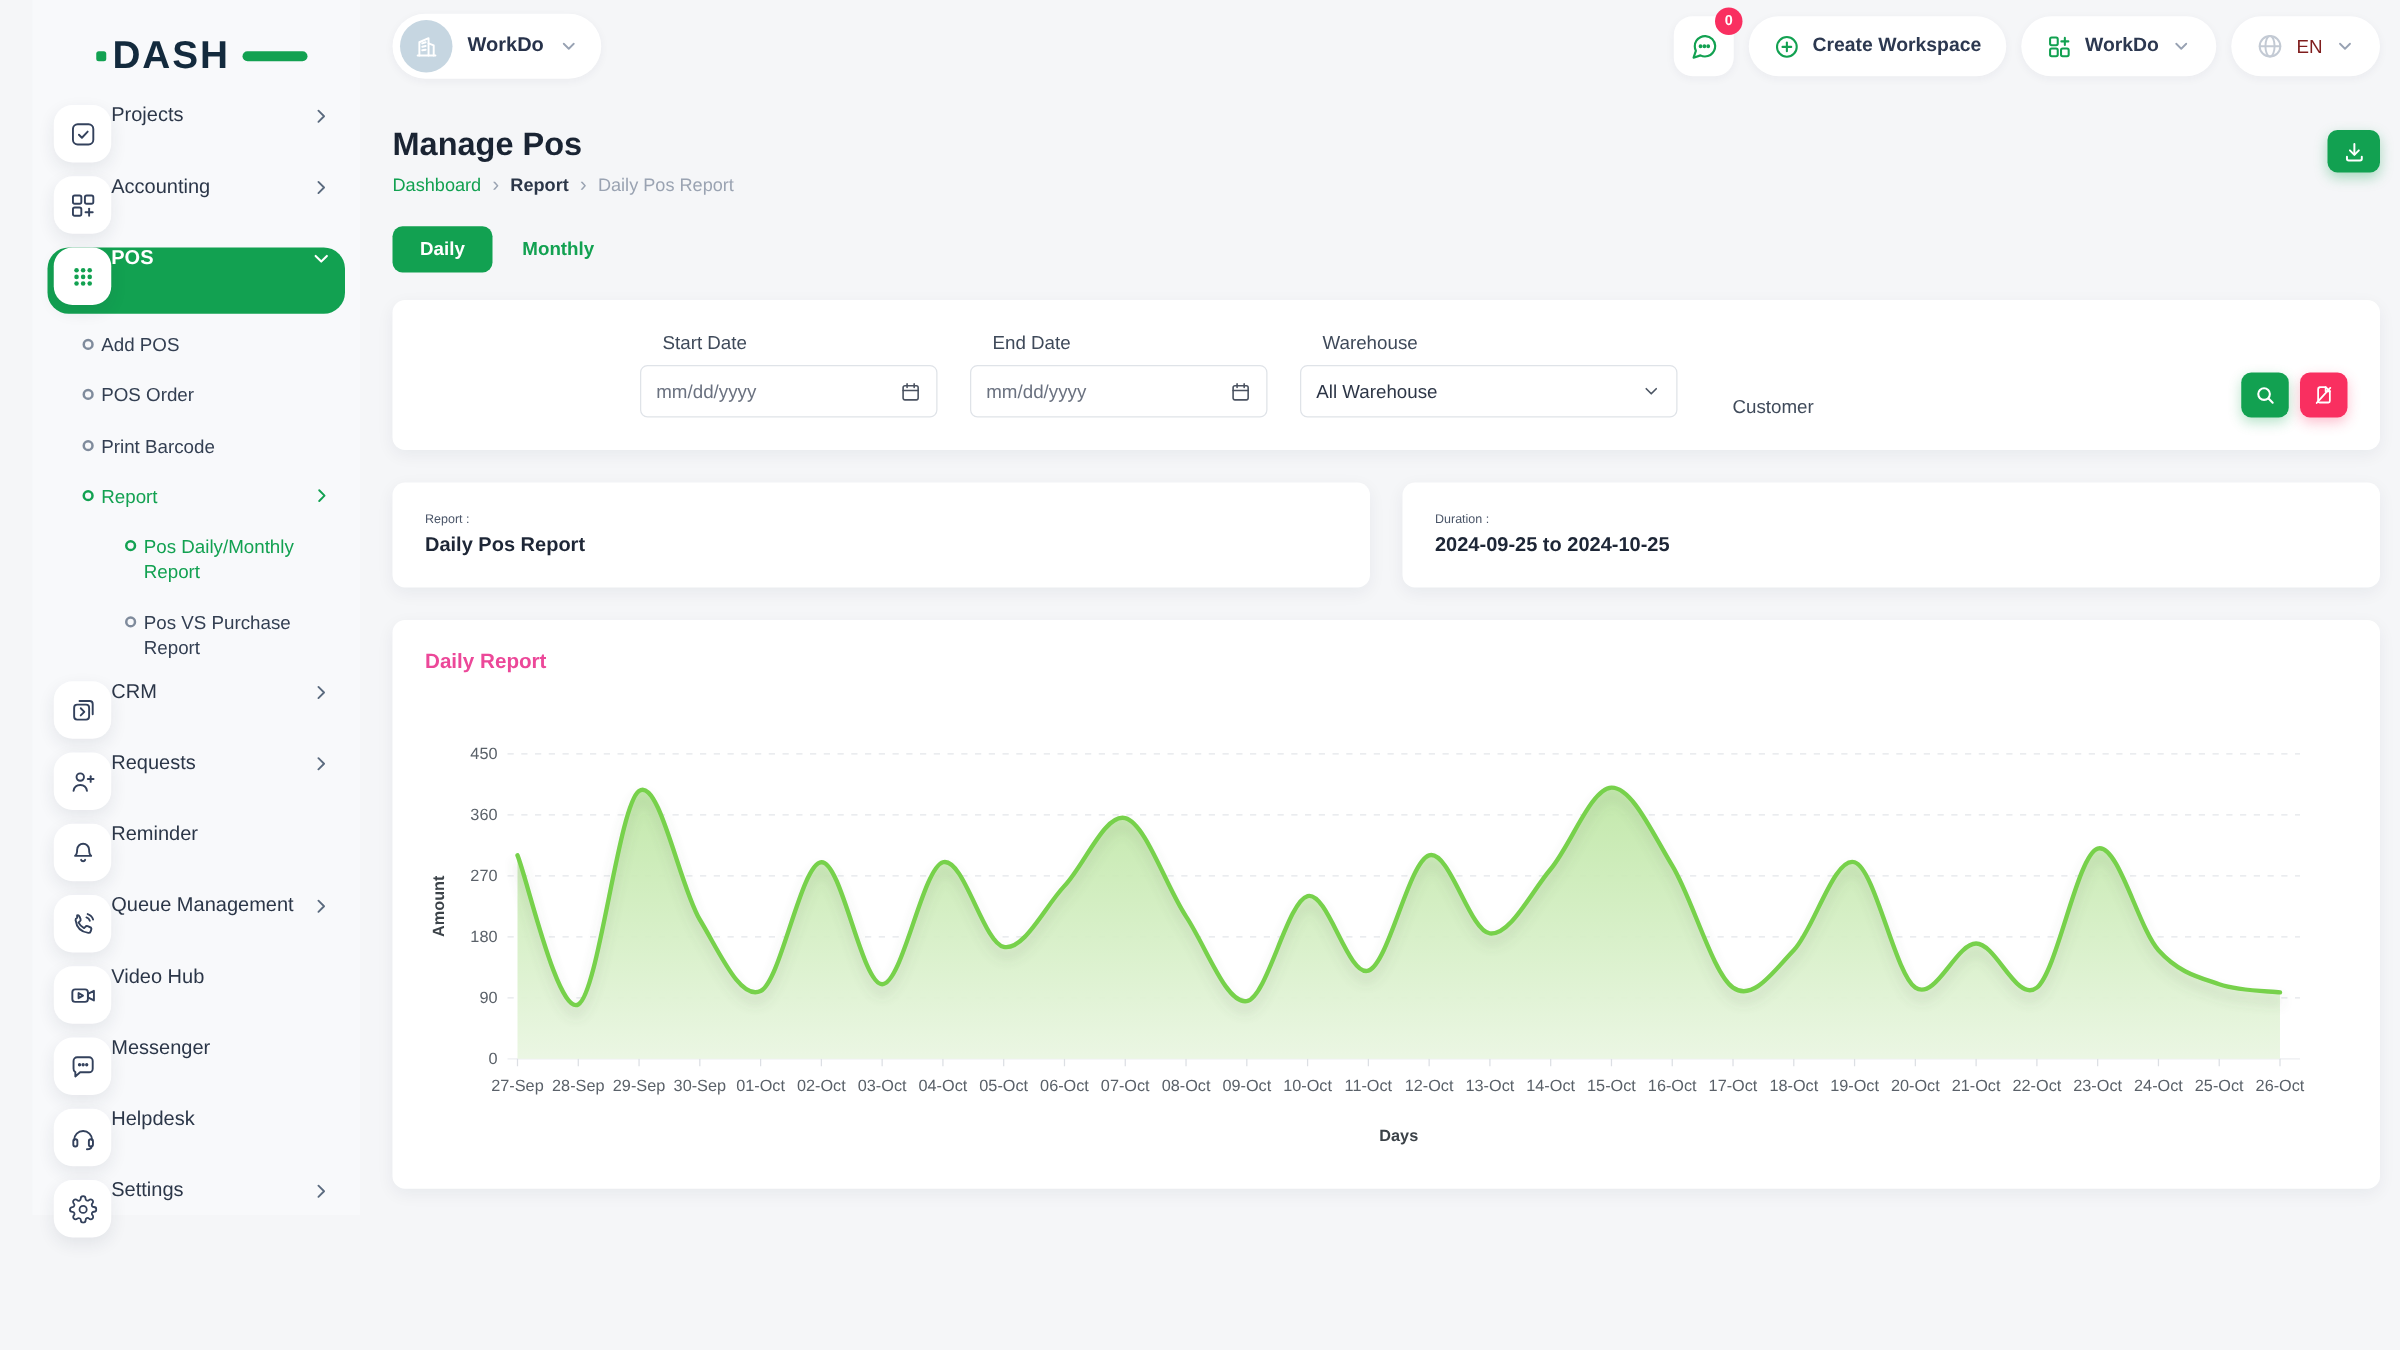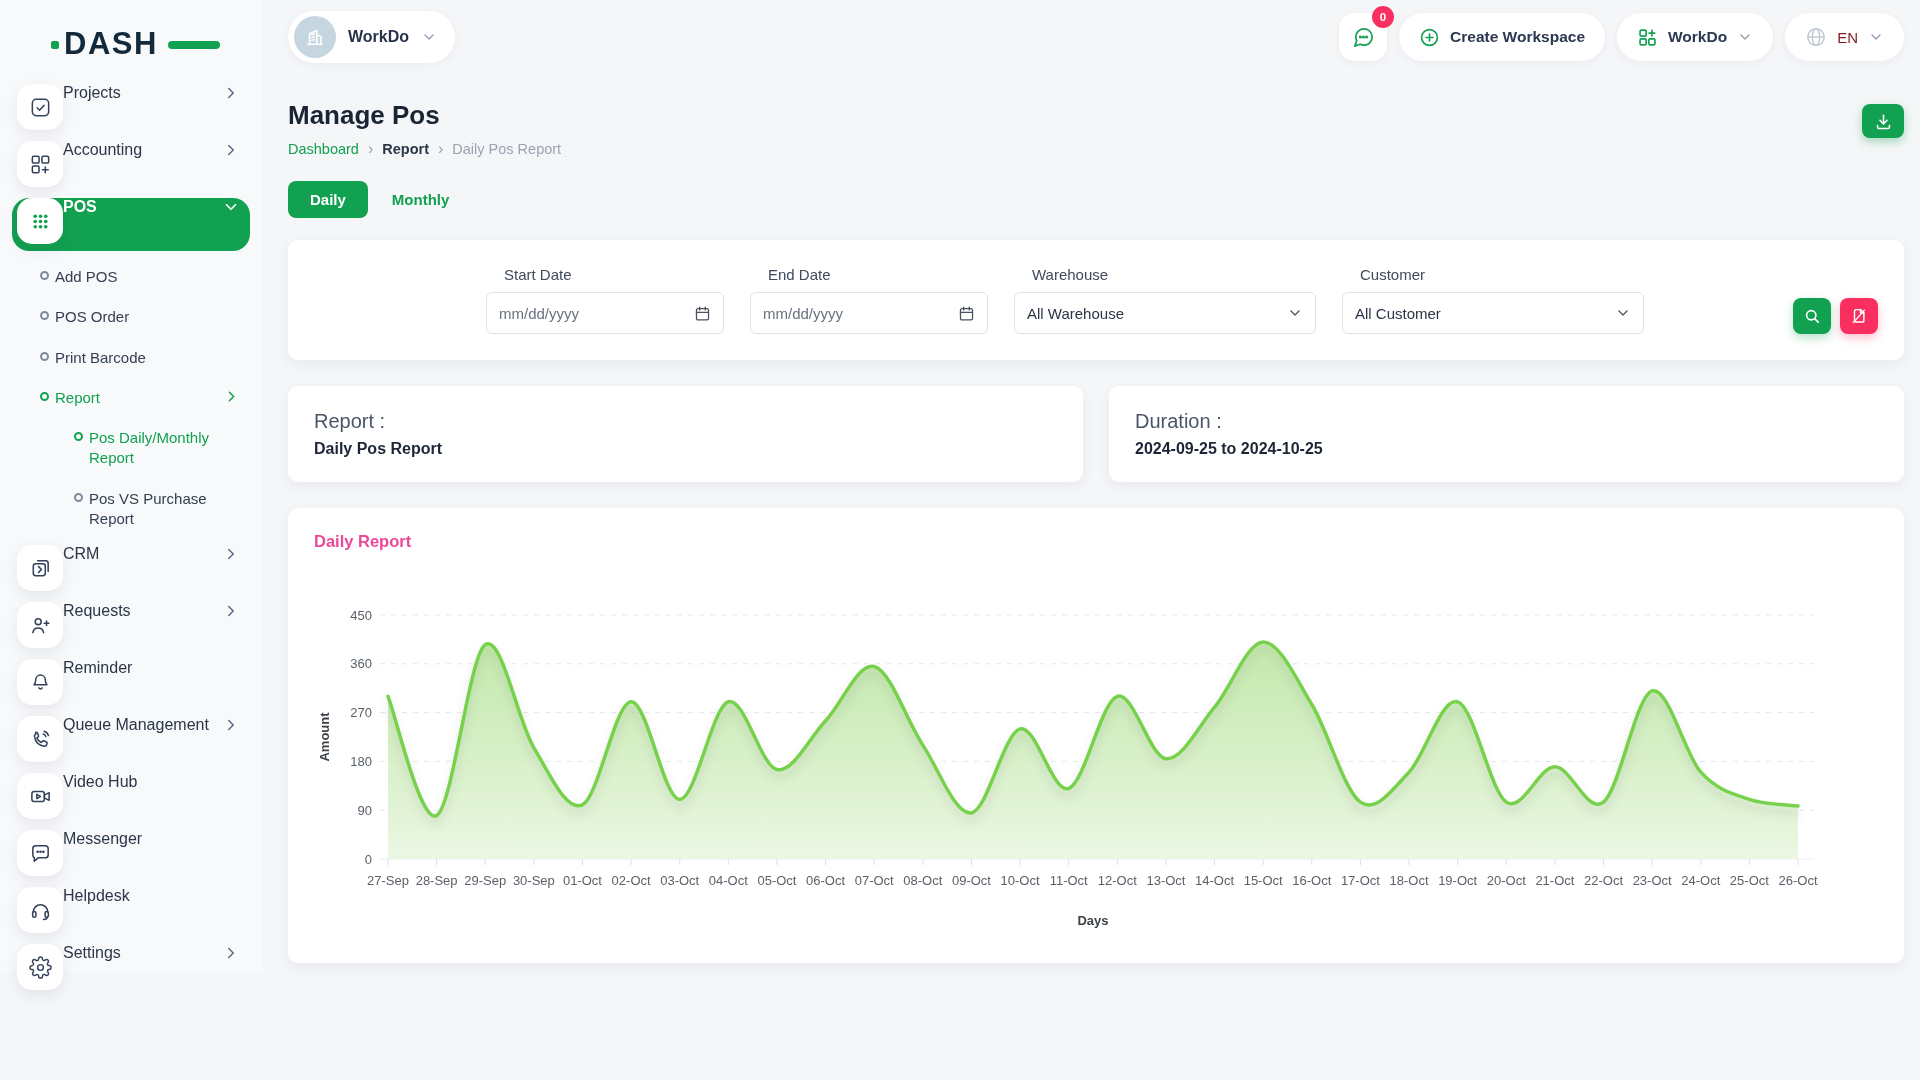--- a/index.html
+++ b/index.html
@@ -2,21 +2,21 @@
 <html><head>
 <meta charset="utf-8">
 <style>
   * { margin:0; padding:0; box-sizing:border-box; }
   html,body { width:1920px; height:1080px; overflow:hidden;
     font-family:"Liberation Sans","DejaVu Sans",sans-serif;
     background:#f5f6f8; color:#2b3648; }
   .app { display:flex; width:1920px; height:1080px; }
 
   
-  .sidebar { width:262px; flex:0 0 262px; height:972px; background:#f8f9fb; padding-top:14px; }
+  .sidebar { width:262px; flex:0 0 262px; height:972px; background:#f8f9fb; padding-top:14px;margin-left:26px; }
   .logo { position:relative; margin:8px 0 18px 64px; width:130px; height:44px; display:flex; align-items:center; }
   .logo-text { font-size:31px; font-weight:800; letter-spacing:1.5px; color:#132a3d; }
   .logo-dot { position:absolute; left:-13px; top:19px; width:8px; height:8px; border-radius:2px; background:#12A151; }
   .logo-dash { position:absolute; right:-26px; top:19px; width:52px; height:8px; border-radius:4px; background:#12A151; }
   nav { padding:0 12px; }
   .nav-item { display:flex; align-items:flex-start; height:53px; padding:0 10px 0 5px;
     border-radius:17px; cursor:pointer; margin-bottom:4px; }
   .icon-box { width:46px; height:46px; border-radius:15px; background:#fff; flex:0 0 46px;
     box-shadow:0 5px 14px rgba(30,45,70,.09); display:flex; align-items:center; justify-content:center; }
   .nav-label { font-size:16px; font-weight:500; color:#2b3648; }
@@ -74,21 +74,21 @@
     display:flex; align-items:center; justify-content:space-between; padding:0 12px; font-size:15px; cursor:pointer; }
   .w-date { width:238px; color:#6b7280; }
   .w-select { width:302px; color:#2c3546; }
   .filter-actions { display:flex; gap:9px; margin-left:auto; }
   .sq-btn { width:38px; height:36px; border:none; border-radius:8px; display:flex; align-items:center; justify-content:center; cursor:pointer; }
   .sq-green { background:#12A151; box-shadow:0 4px 10px rgba(18,161,81,.3); }
   .sq-pink { background:#F92F60; box-shadow:0 4px 10px rgba(249,47,96,.3); }
 
   .info-row { display:grid; grid-template-columns:1fr 1fr; gap:26px; margin-top:26px; }
   .info-card { padding:24px 26px; }
-  .info-label { font-size:20px; color:#4a5568; }
+  .info-label { font-size:10px; color:#4a5568; }
   .info-value { font-size:16px; font-weight:700; color:#1d2636; margin-top:7px; }
 
   .chart-card { margin-top:26px; padding:24px 26px 30px; }
   .chart-title { font-size:16.5px; font-weight:700; color:#ec4899; }
   .chart-wrap { margin-top:42px; }
   svg.chart { display:block; }
   .ctick { font-size:13px; fill:#5a6169; font-family:"Liberation Sans",sans-serif; }
   .caxis { font-size:13px; font-weight:700; fill:#3b4248; font-family:"Liberation Sans",sans-serif; }
 
   .icn { display:block; }
@@ -431,26 +431,20 @@
             <span class="f-label">Warehouse</span>
             <div class="control w-select">
               <span>All Warehouse</span>
               <svg class="icn" width="16" height="16" viewBox="0 0 24 24" fill="none" stroke="#4b5563" stroke-width="2" stroke-linecap="round" stroke-linejoin="round">
                   <polyline points="6,9 12,15 18,9"></polyline>
                 </svg>
             </div>
           </div>
           <div class="field">
             <span class="f-label">Customer</span>
-            <div class="control w-select">
-              <span>All Customer</span>
-              <svg class="icn" width="16" height="16" viewBox="0 0 24 24" fill="none" stroke="#4b5563" stroke-width="2" stroke-linecap="round" stroke-linejoin="round">
-                  <polyline points="6,9 12,15 18,9"></polyline>
-                </svg>
-            </div>
           </div>
           <div class="filter-actions">
             <button class="sq-btn sq-green">
               <svg class="icn" width="18" height="18" viewBox="0 0 24 24" fill="none" stroke="#ffffff" stroke-width="2.2" stroke-linecap="round" stroke-linejoin="round">
                   <circle cx="11" cy="11" r="6.2"></circle>
                   <line x1="15.8" y1="15.8" x2="20.2" y2="20.2"></line>
                 </svg>
             </button>
             <button class="sq-btn sq-pink">
               <svg class="icn" width="18" height="18" viewBox="0 0 24 24" fill="none" stroke="#ffffff" stroke-width="1.9" stroke-linecap="round" stroke-linejoin="round">

